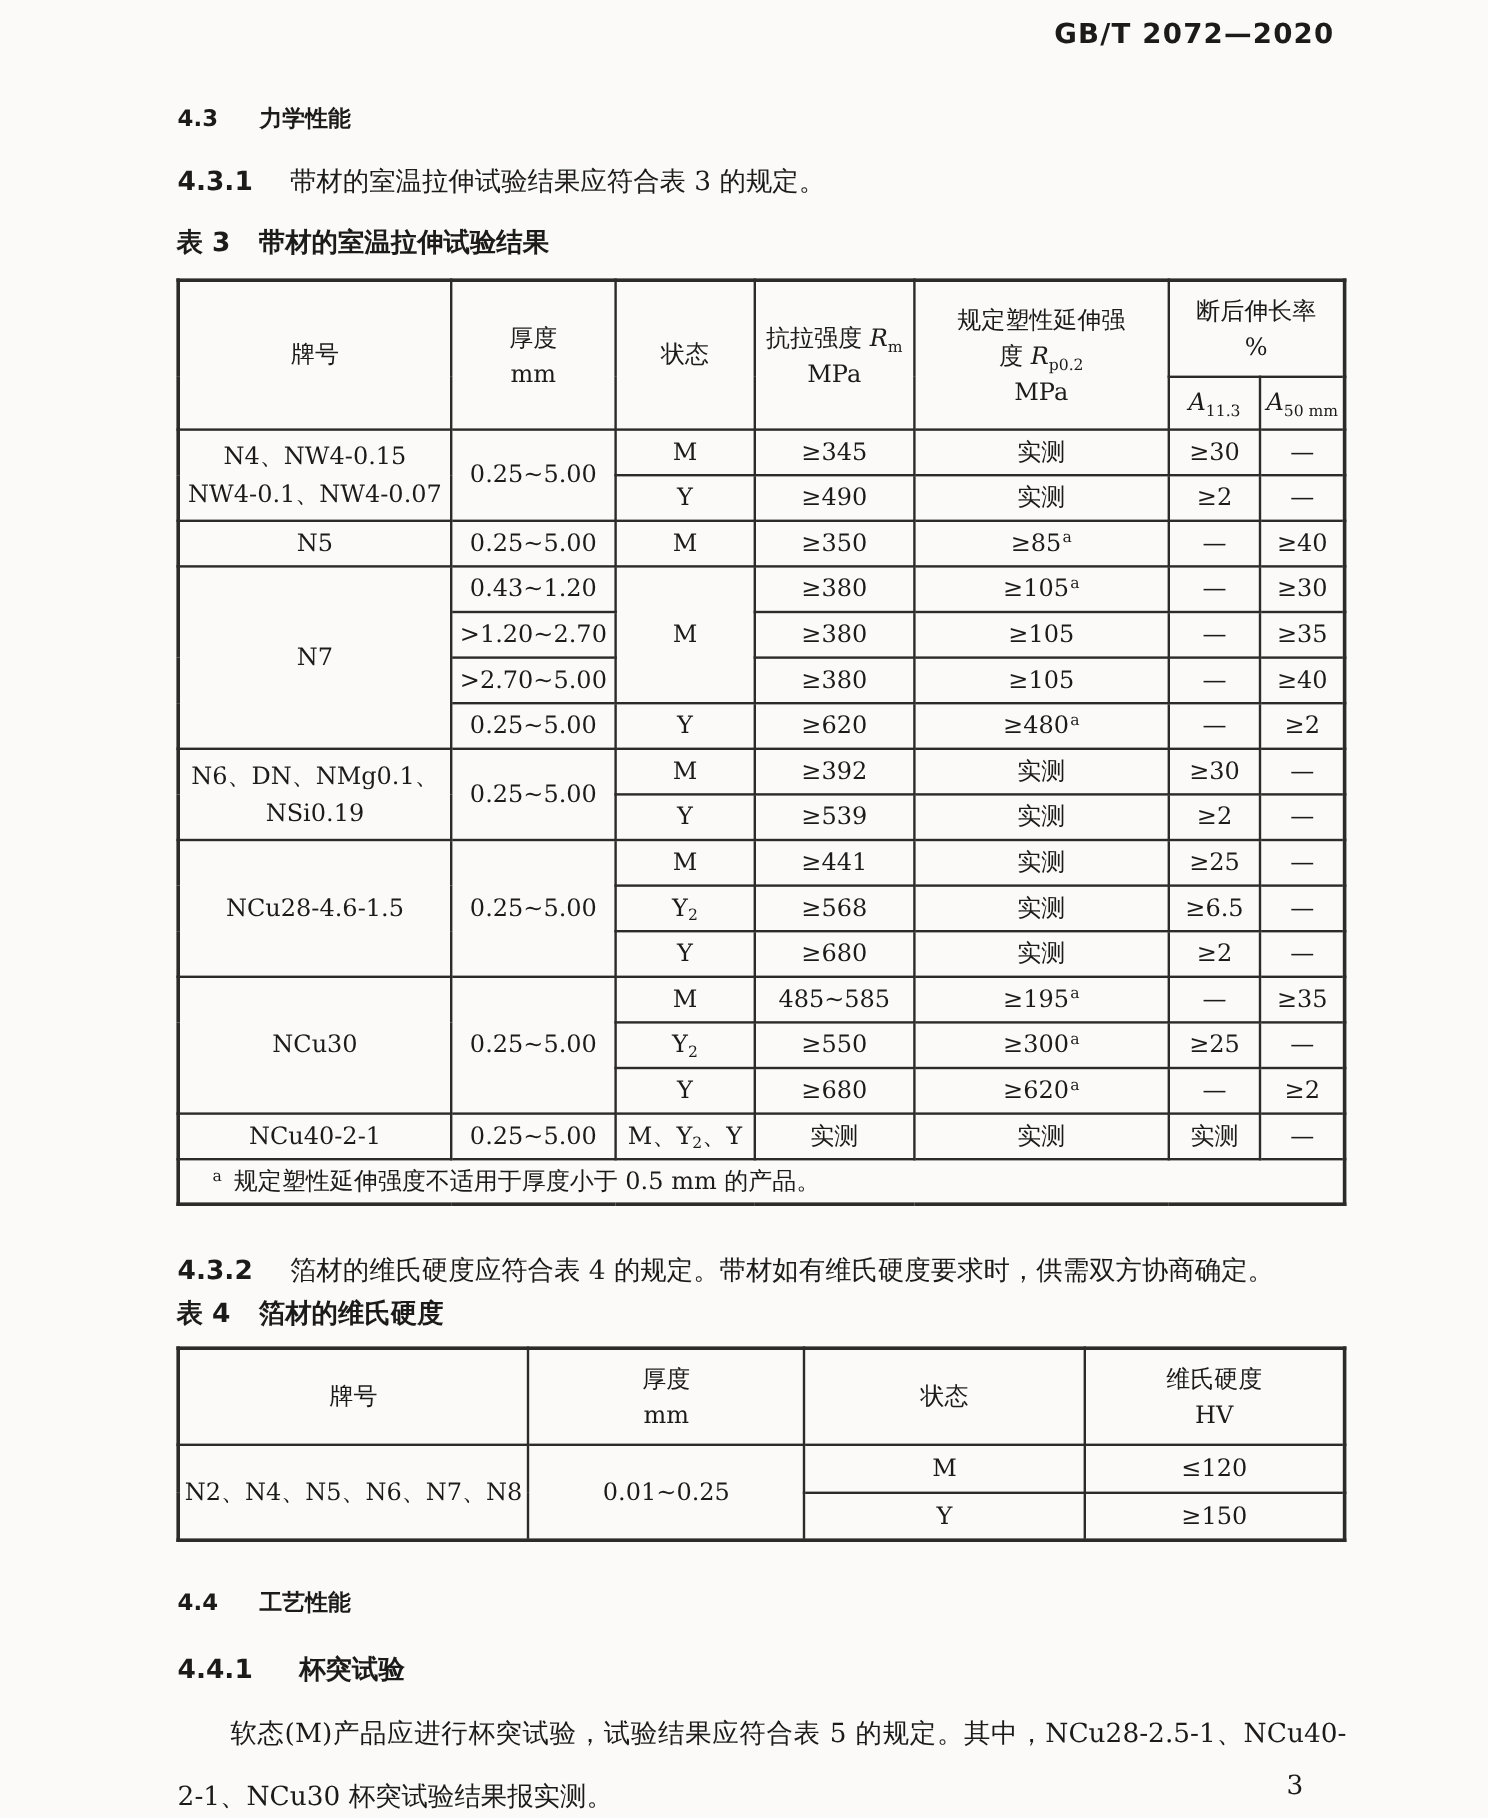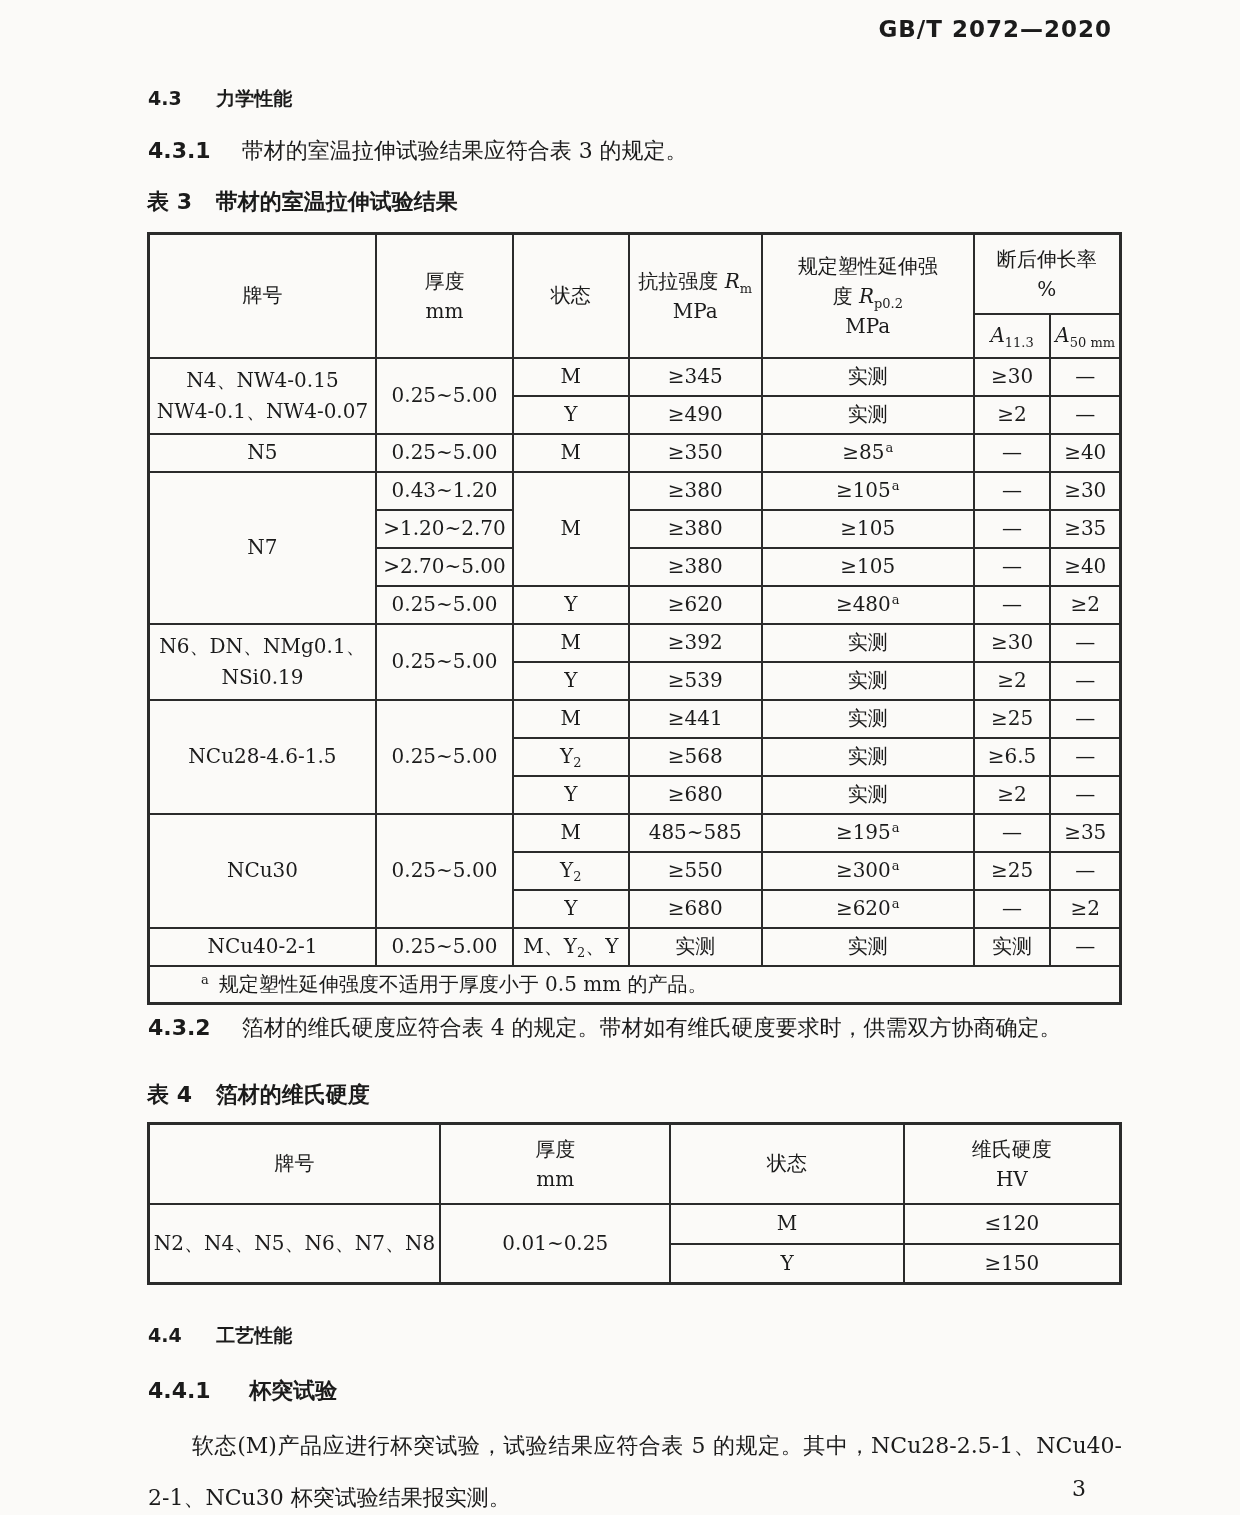--- a/index.html
+++ b/index.html
@@ -61,21 +61,21 @@
   .t4 thead th { height: 80px; }
   .t4 tbody td { height: 40px; }
 
   .hdr-line { display: block; line-height: 30px; }
   .var { font-family: "DejaVu Serif", "Liberation Serif", serif; font-style: italic; }
   sub.sb { font-size: 13px; vertical-align: -5px; line-height: 0; }
   .cell-sup { font-size: 13px; vertical-align: 7px; line-height: 0; margin-left: 1px; }
   .cell-sub { font-size: 13px; vertical-align: -4px; line-height: 0; }
 
   td.footnote {
-    height: 46px; text-align: left; padding-left: 50px; font-size: 20px;
+    height: 46px; text-align: left; padding-left: 26px; font-size: 20px;
   }
   td.footnote .cell-sup { margin-right: 10px; }
 
   
   .para {
     left: 148px; top: 1420px; width: 974px;
     font-size: 22px; line-height: 52px;
     text-indent: 2em; text-align: justify;
   }
   .page-num { top: 1476px; left: 1072px; font-size: 22px; }
@@ -280,21 +280,21 @@
       </tbody>
     <tbody>
       <tr>
         <td class="footnote" colspan="7">
           <sup class="cell-sup">a</sup><span>规定塑性延伸强度不适用于厚度小于 0.5 mm 的产品。</span>
         </td>
       </tr>
     </tbody>
   </table>
 
-  <div class="abs clause" style="top:1013px;">
+  <div class="abs clause" style="top:1044px;">
     <span class="c-num">4.3.2</span>
     <span class="c-text">箔材的维氏硬度应符合表 4 的规定。带材如有维氏硬度要求时，供需双方协商确定。</span>
   </div>
 
   <div class="abs table-title" style="top:1080px;">
     <span class="tt-label">表 4</span>
     <span class="tt-text">箔材的维氏硬度</span>
   </div>
 
   <table class="abs gb-table t4" style="top:1122px; left:147px;">

